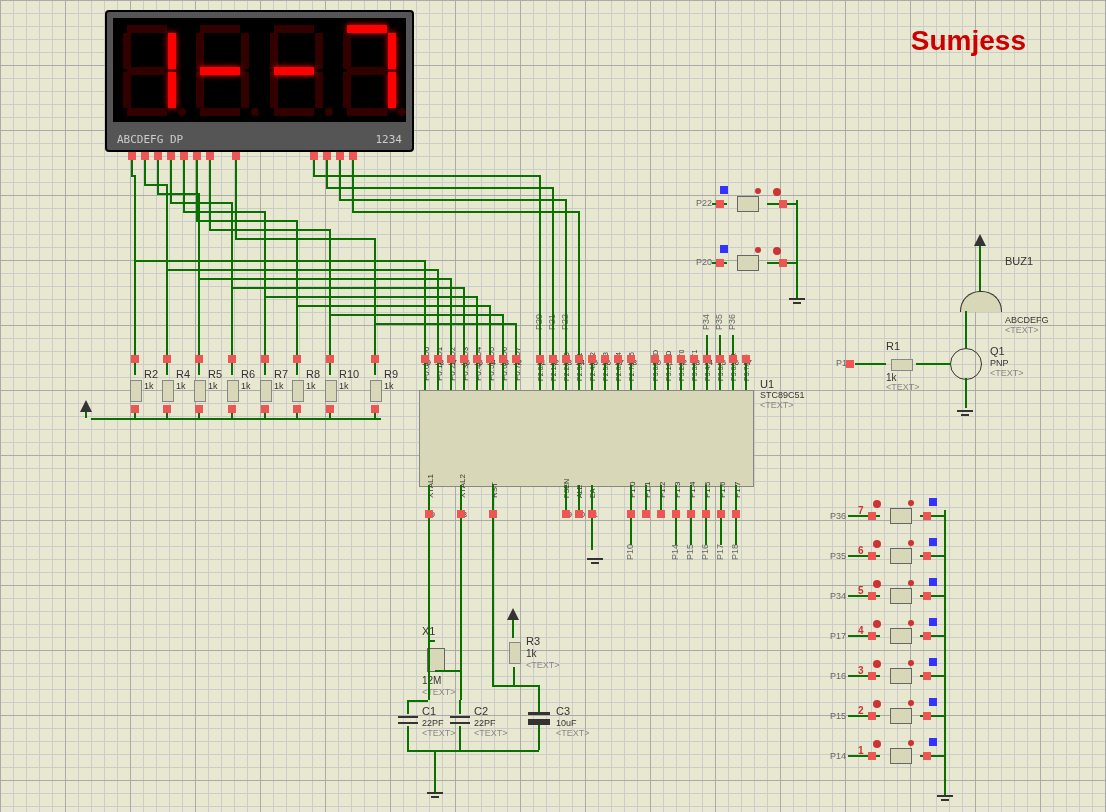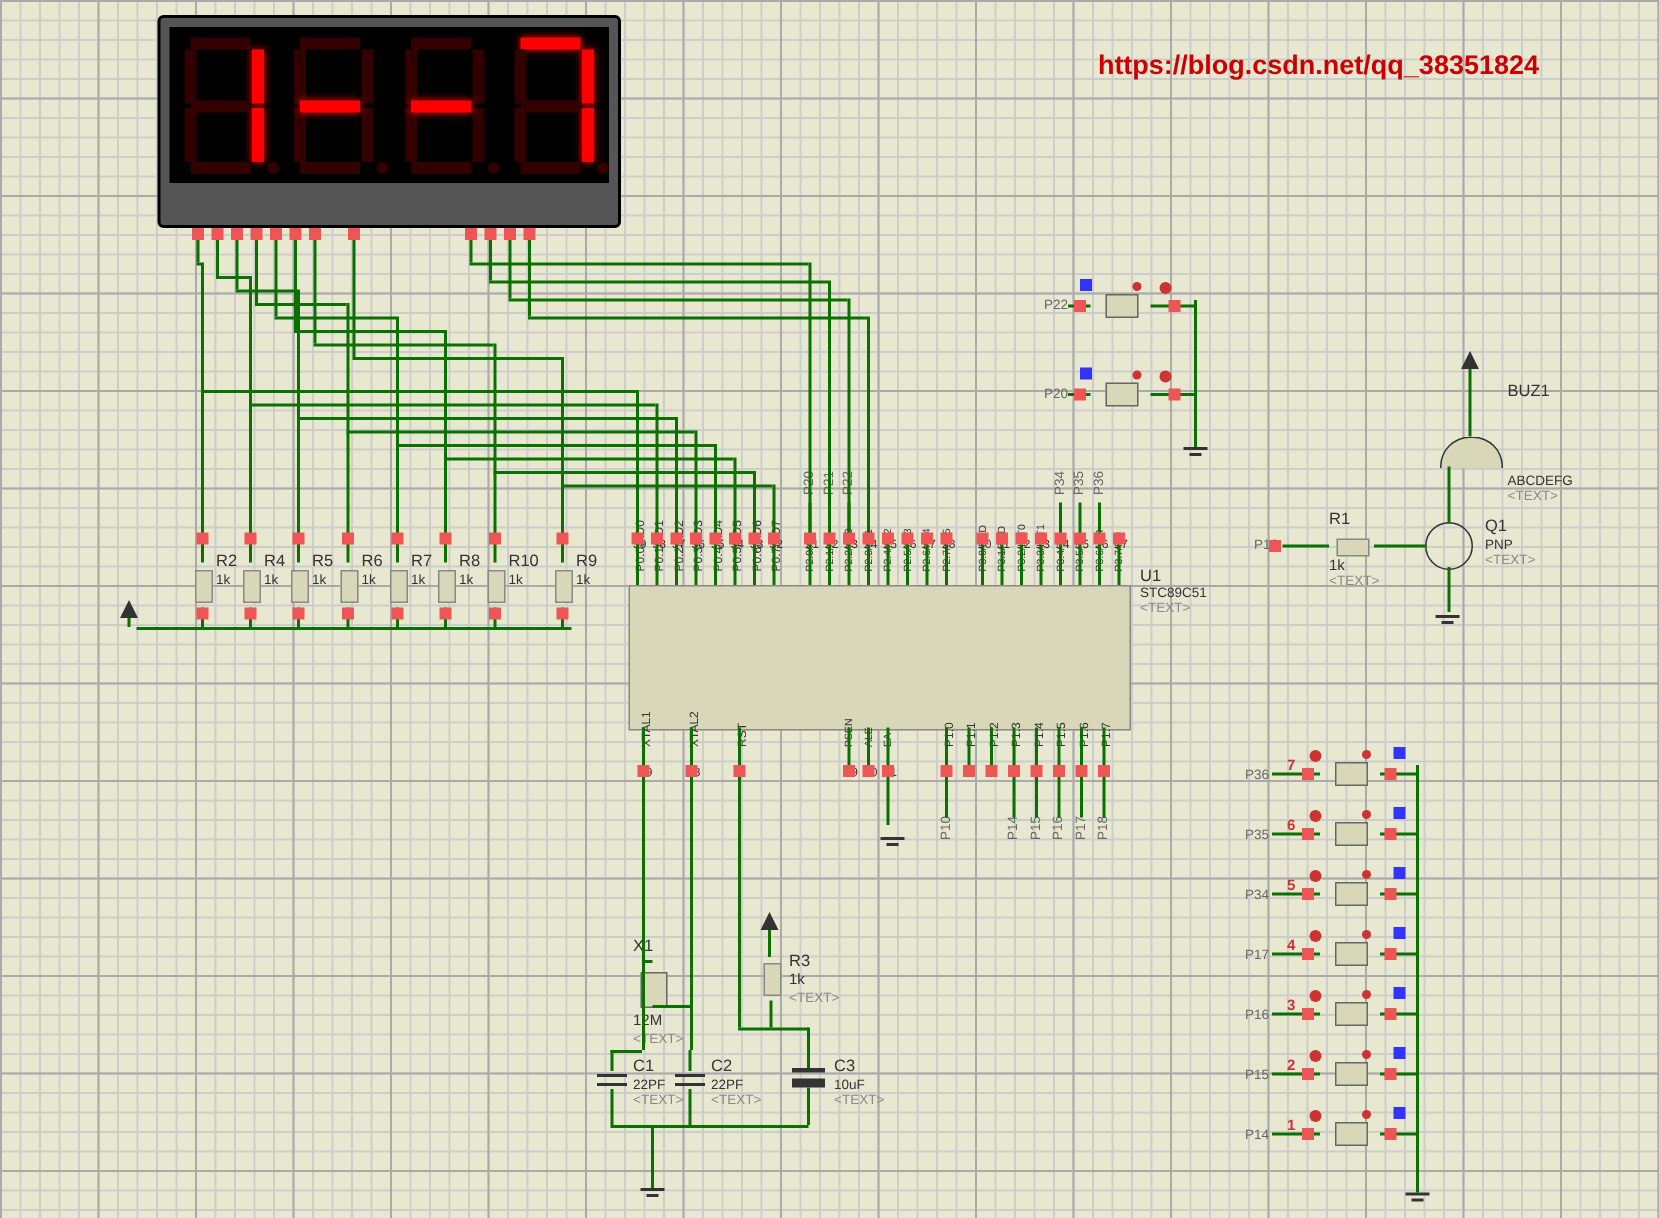--- a/index.html
+++ b/index.html
@@ -55,21 +55,21 @@
 .port-tag{position:absolute;font-size:9px;color:#666;background:transparent}
 .led-ind{position:absolute;width:8px;height:8px;border-radius:50%;background:#c33}
 .hl{position:absolute;width:8px;height:8px;background:#33f}
 </style>
 </head>
 <body>
 <div class="grid"></div>
 <div class="grid2"></div>
 
 <div class="watermark">
-<p>https://blog.csdn.net/qq_38351824</p>
+<h1>Sumjess</h1>
 </div>
 
 <div class="display">
 <div class="display-inner">
 <div class="digit">
 <div class="seg a"></div>
         <div class="seg b on"></div>
         <div class="seg c on"></div>
         <div class="seg d"></div>
         <div class="seg e"></div>
@@ -100,20 +100,24 @@
 <div class="digit">
 <div class="seg a on"></div>
         <div class="seg b on"></div>
         <div class="seg c on"></div>
         <div class="seg d"></div>
         <div class="seg e"></div>
         <div class="seg f"></div>
         <div class="seg g"></div>
         <div class="dp"></div>
 </div>
+</div>
+<div class="display-label">
+<span>ABCDEFG DP</span>
+<span>1234</span>
 </div>
 </div>
 
 <div class="chip-body"></div>
 <div class="comp-label" style="left:760px;top:378px">U1</div>
 <div class="comp-value" style="left:760px;top:390px;font-size:9px">STC89C51</div>
 <div class="comp-value text-gray" style="left:760px;top:400px">&lt;TEXT&gt;</div>
 
 <div class="buzzer" style="left:960px;top:291px"></div>
 <div class="comp-label" style="left:1005px;top:255px">BUZ1</div>

